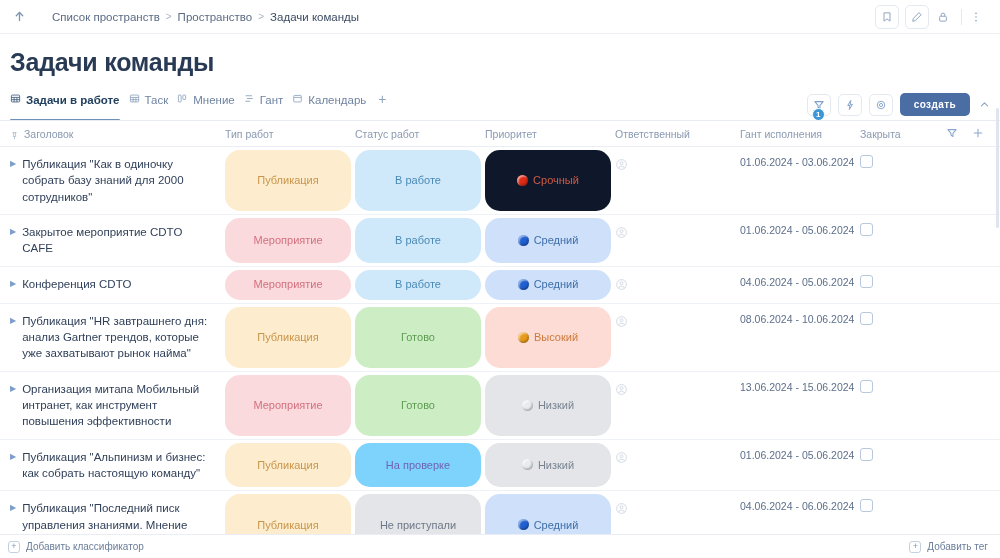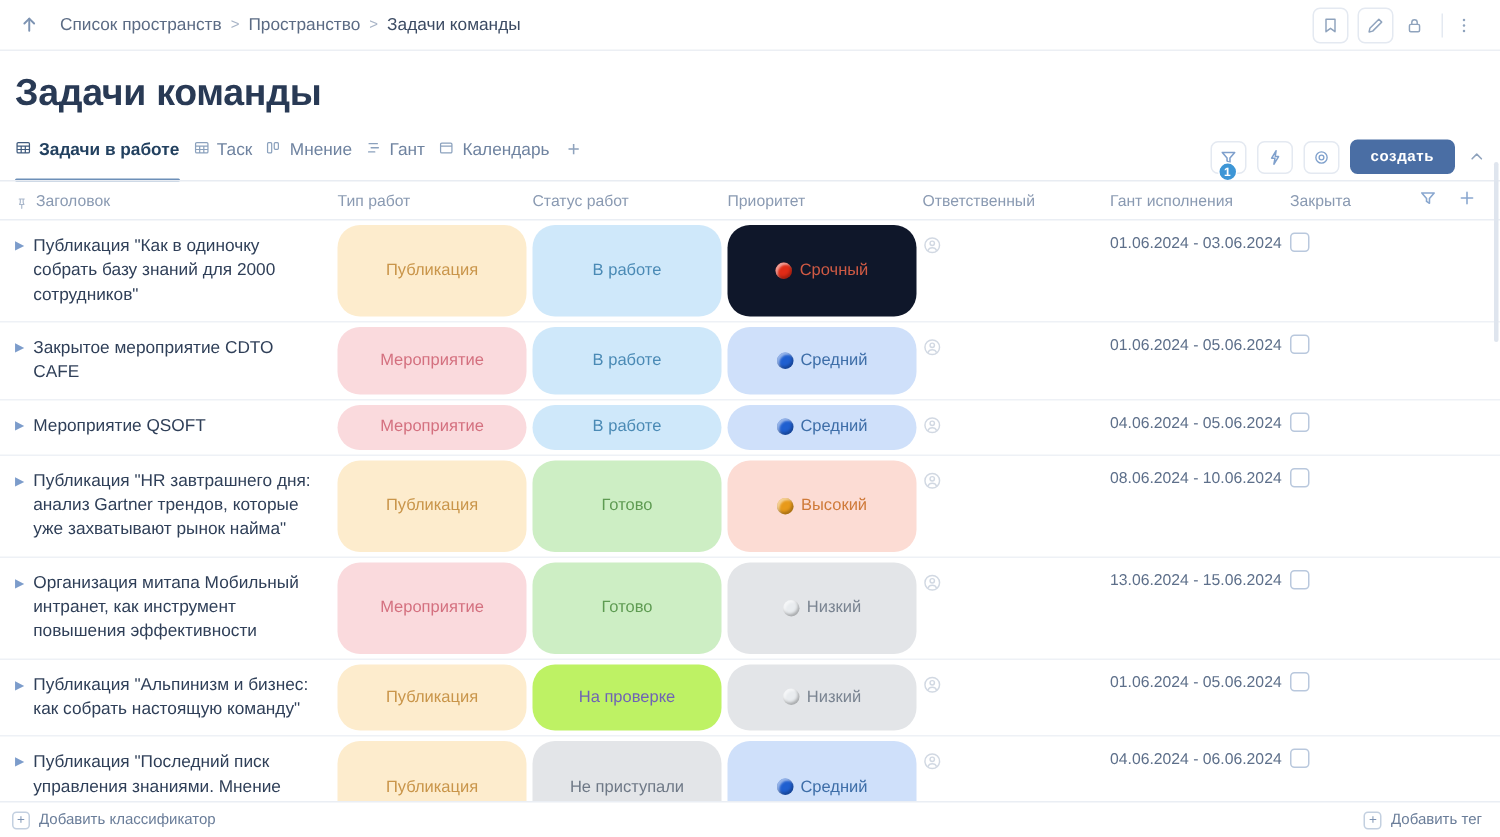--- a/index.html
+++ b/index.html
@@ -19,21 +19,21 @@
     padding: 0 12px 0 8px;
     border-bottom: 1px solid #eceff4;
     background: #fff;
   }
   .back-btn {
     width: 22px; height: 22px; border-radius: 5px;
     display: flex; align-items: center; justify-content: center;
     color: #7d93b2; flex: 0 0 auto;
   }
   .back-btn svg { width: 13px; height: 13px; }
-  .crumbs { display: flex; align-items: center; margin-left: 10px; font-size: 11.5px; color: #5b6b84; }
+  .crumbs { display: flex; align-items: center; margin-left: 22px; font-size: 11.5px; color: #5b6b84; }
   .crumbs .sep { margin: 0 6px; color: #a8b4c7; font-size: 10px; }
   .crumb-link { color: #5b6b84; }
   .crumb-current { color: #3c4b63; }
   .topbar-actions { margin-left: auto; display: flex; align-items: center; gap: 0; }
   .icon-btn {
     width: 24px; height: 24px; border-radius: 5px;
     border: 1px solid #e4e9f1;
     display: flex; align-items: center; justify-content: center;
     color: #8fa3bd; background: #fff; margin-left: 6px;
   }
@@ -448,21 +448,21 @@
             <span>01.06.2024 - 05.06.2024</span>
           </div>
           <div class="cell c-closed">
             <span class="checkbox"></span>
           </div>
         </div>
         <div class="row">
           <div class="cell c-title">
             <div class="title-wrap">
               <span class="caret">▶</span>
-              <span class="title-text">Мероприятие QSOFT</span>
+              <span class="title-text">Конференция CDTO</span>
             </div>
           </div>
           <div class="cell c-type">
             <div class="chip" style="background:#fadadd;color:#d4707f">Мероприятие</div>
           </div>
           <div class="cell c-status">
             <div class="chip" style="background:#cfe8fa;color:#4a8ab5">В работе</div>
           </div>
           <div class="cell c-prio">
             <div class="chip withdot" style="background:#cfe0fa;color:#3e6ea8">
@@ -554,21 +554,21 @@
           <div class="cell c-title">
             <div class="title-wrap">
               <span class="caret">▶</span>
               <span class="title-text">Публикация "Альпинизм и бизнес: как собрать настоящую команду"</span>
             </div>
           </div>
           <div class="cell c-type">
             <div class="chip" style="background:#fdeccd;color:#c9954a">Публикация</div>
           </div>
           <div class="cell c-status">
-            <div class="chip" style="background:#bef264;color:#6f63b5">На проверке</div>
+            <div class="chip" style="background:#7dd3fc;color:#6f63b5">На проверке</div>
           </div>
           <div class="cell c-prio">
             <div class="chip withdot" style="background:#e3e5e8;color:#7a8491">
               <span class="dot" style="background:#e9ecef"></span>
               <span>Низкий</span>
             </div>
           </div>
           <div class="cell c-resp">
             <span><svg class="avatar-ico" viewBox="0 0 16 16" fill="none" stroke="currentColor" stroke-width="1.2">
                 <circle cx="8" cy="8" r="6"></circle>

